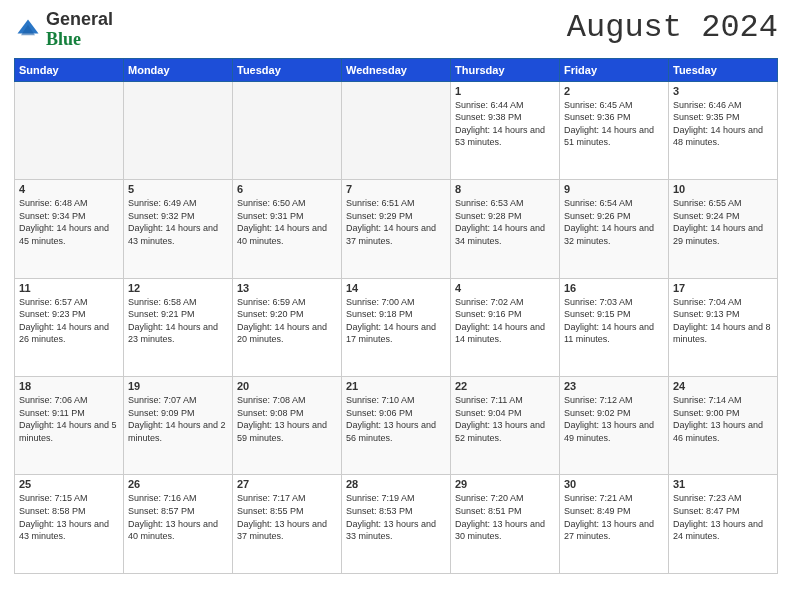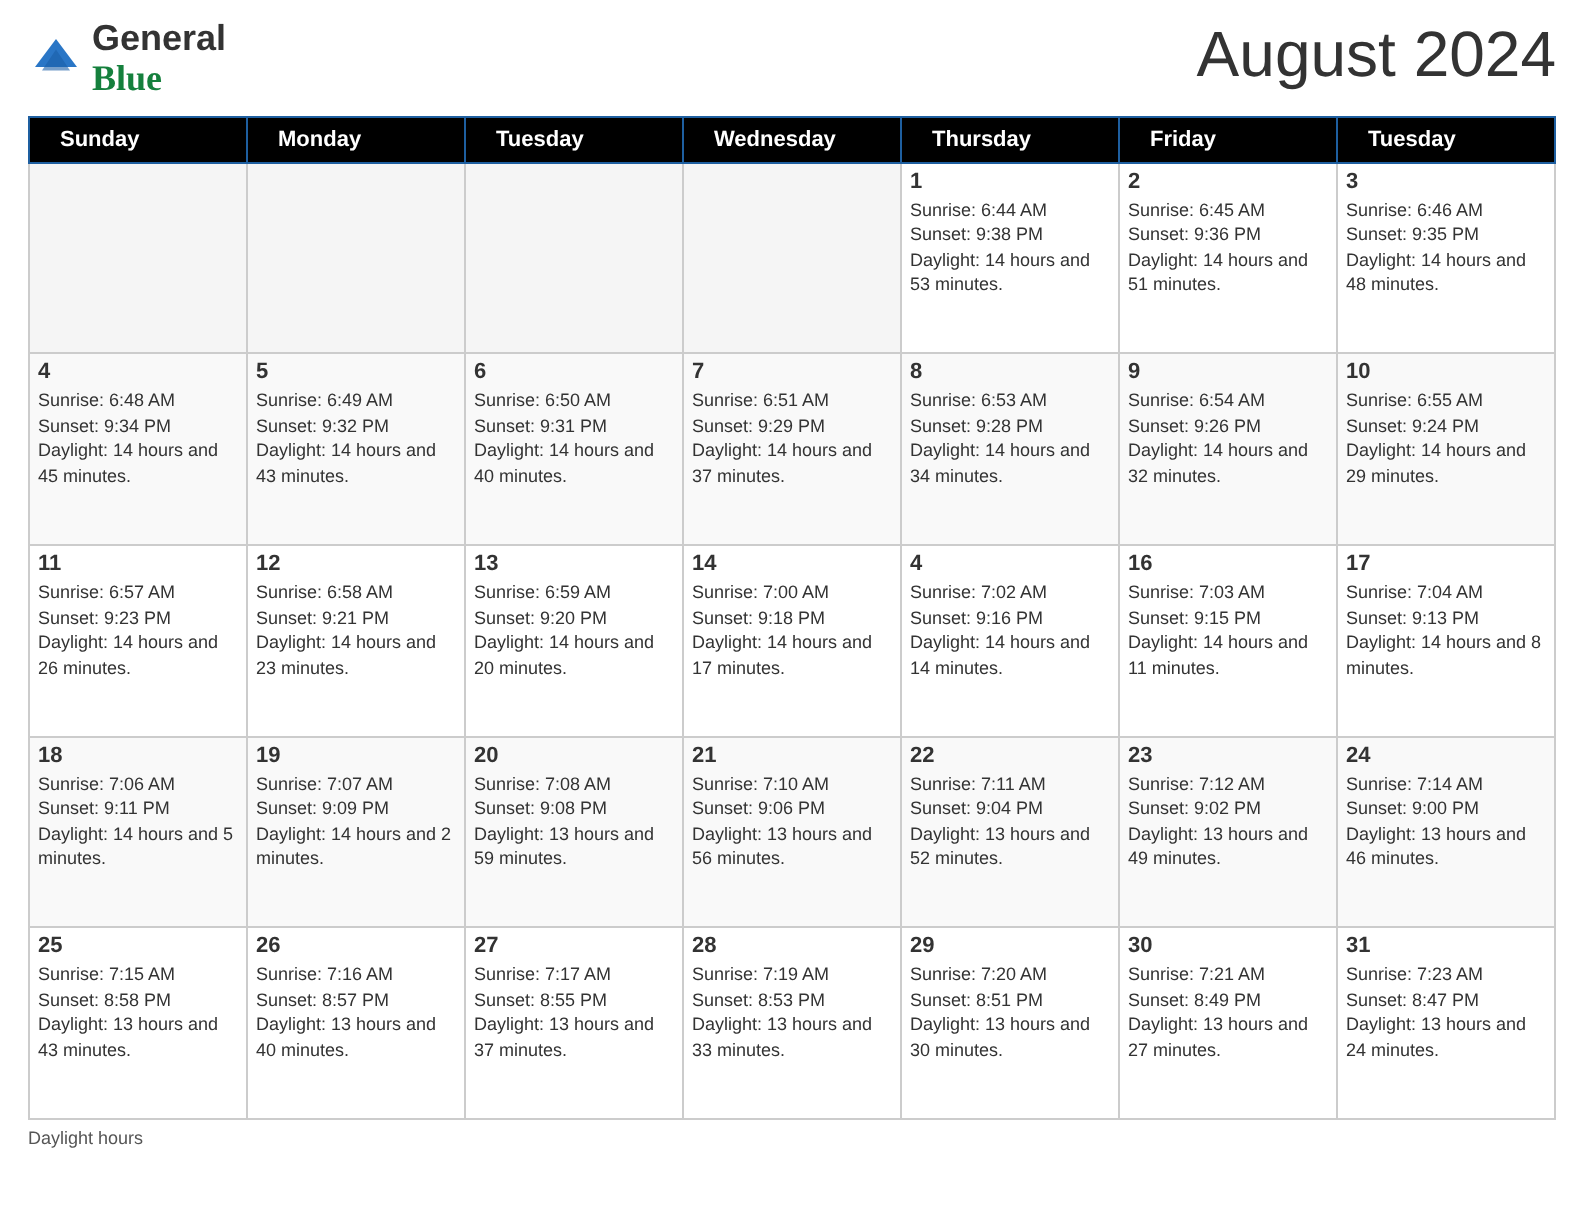--- a/index.html
+++ b/index.html
@@ -33,44 +33,45 @@
       font-weight: bold;
       line-height: 1.1;
     }
     .logo-general { color: #333; }
     .logo-blue { color: #15803d; font-family: Liberation Serif, serif; }
     .logo-icon {
       width: 28px;
       height: 28px;
     }
     .title-block {
+      font-family: Liberation Mono, monospace;
     }
     .month-year {
       font-size: 32px;
       font-weight: normal;
       color: #333;
       line-height: 1.1;
     }
     .location {
       font-size: 14px;
       color: #555;
     }
     .calendar {
       flex: 1;
       border: 1px solid #ccc;
       border-collapse: collapse;
       width: 100%;
       table-layout: fixed;
     }
     .calendar th {
-      background: #000000;
+      background: #1d4ed8;
       color: #fff;
       font-size: 11px;
       font-weight: bold;
-      padding: 5px 15px;
+      padding: 5px 4px;
       text-align: left;
       border: 1px solid #1e5fa0;
     }
     .calendar td {
       border: 1px solid #ccc;
       vertical-align: top;
       padding: 3px 4px;
       font-size: 9.5px;
       color: #333;
       background: #fff;
@@ -267,16 +268,13 @@
             <div class="day-info">Sunrise: 7:21 AM<br>Sunset: 8:49 PM<br>Daylight: 13 hours and 27 minutes.</div>
           </td>
           <td>
             <span class="day-number">31</span>
             <div class="day-info">Sunrise: 7:23 AM<br>Sunset: 8:47 PM<br>Daylight: 13 hours and 24 minutes.</div>
           </td>
         </tr>
       </tbody>
   </table>
 
-  <div class="footer-note">
-    <span>Daylight hours</span>
-  </div>
 </div>
 
 </body></html>

